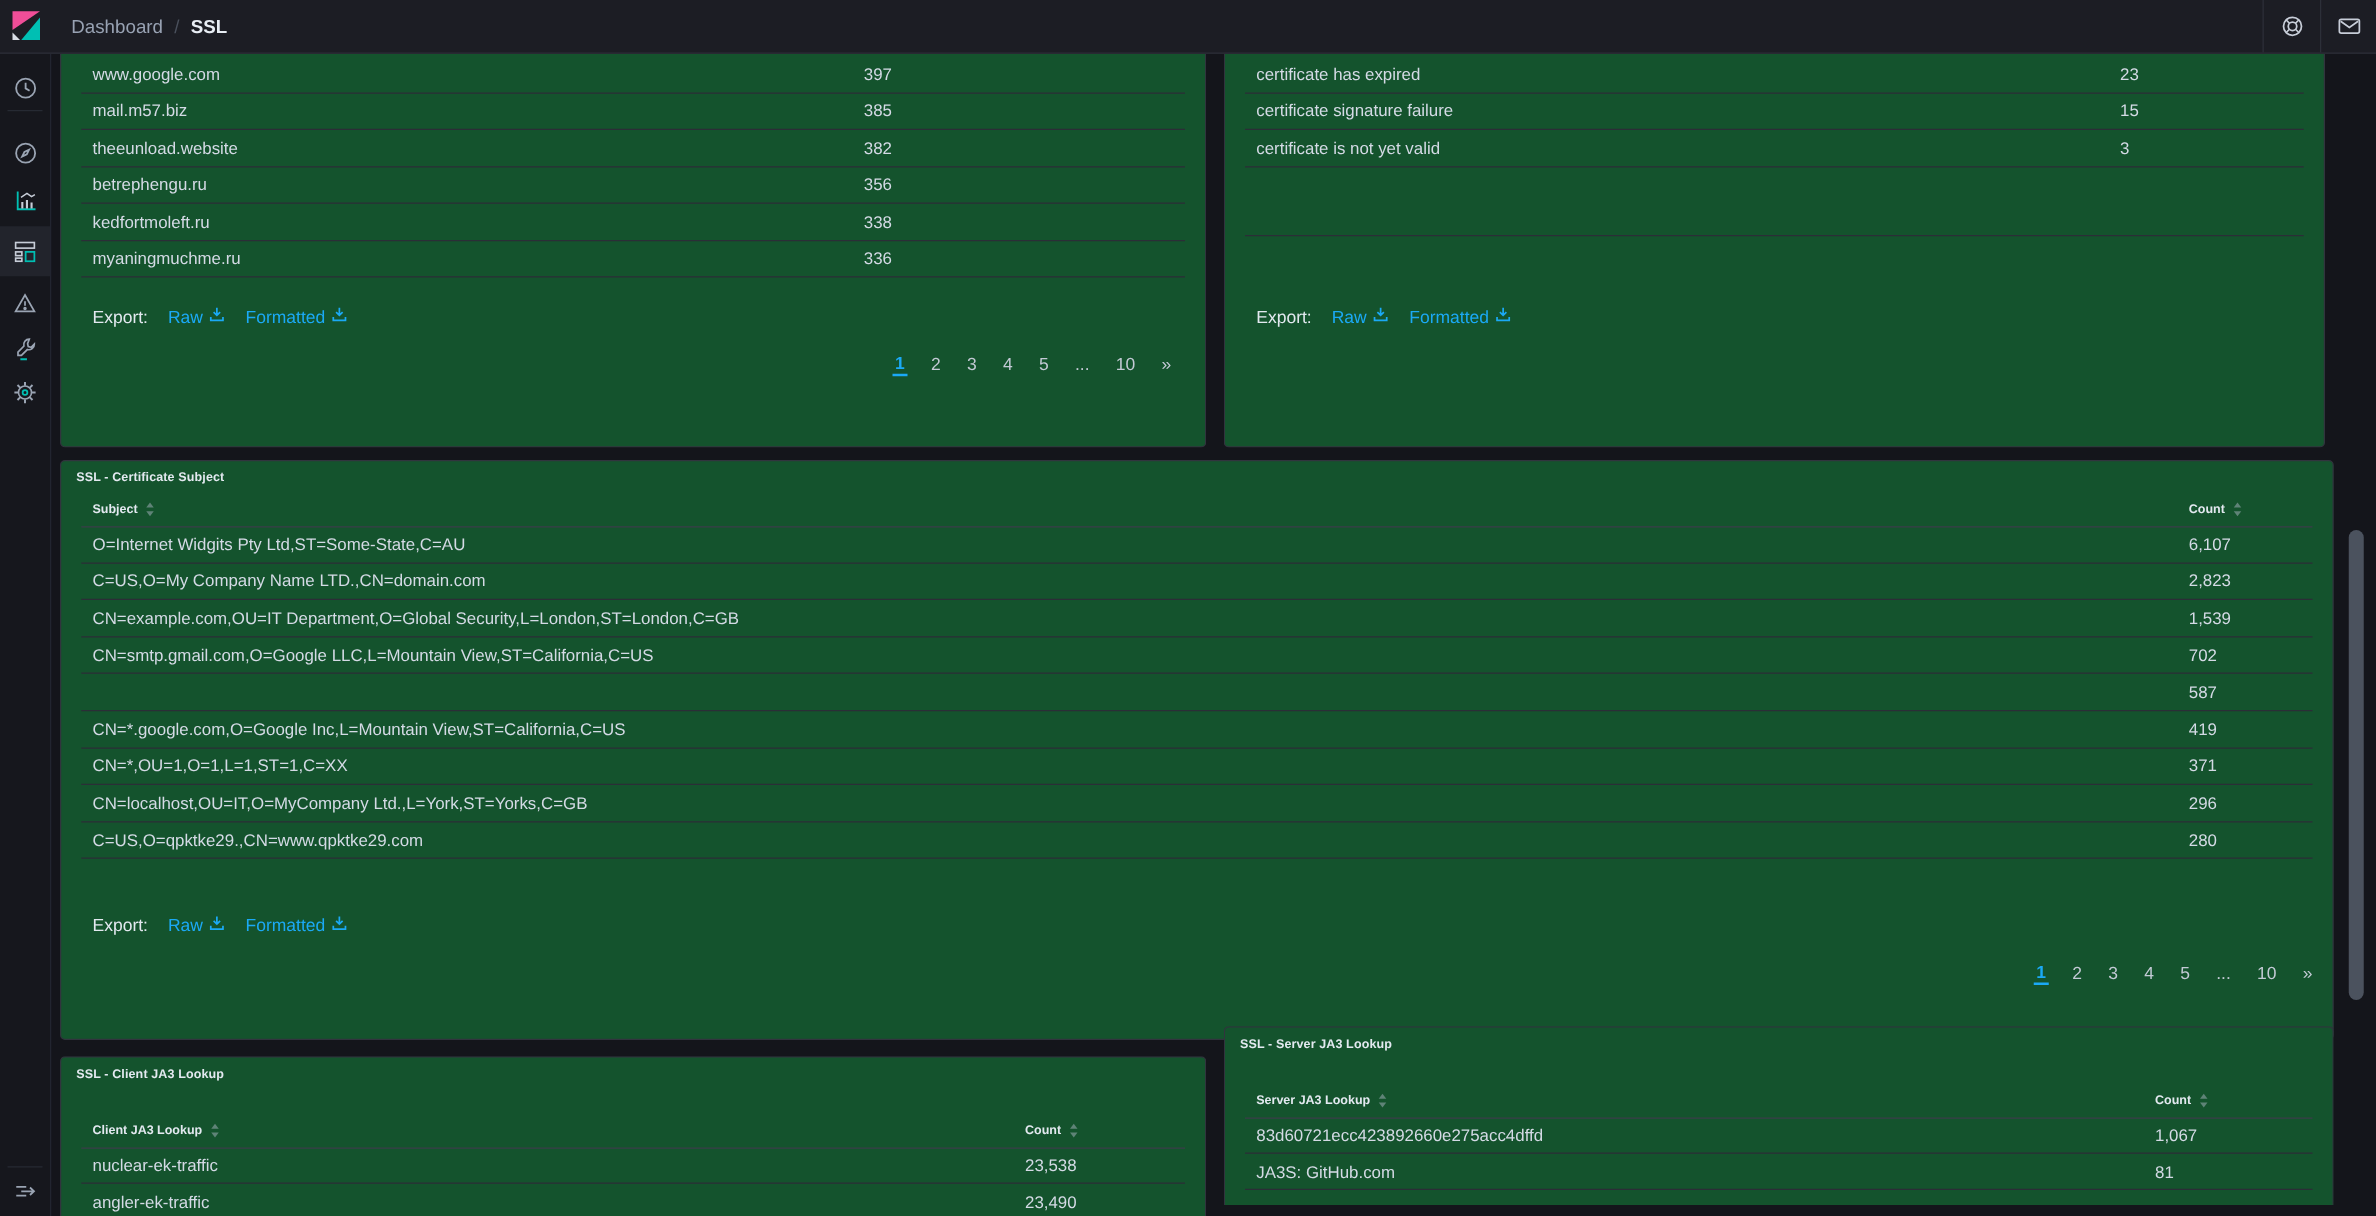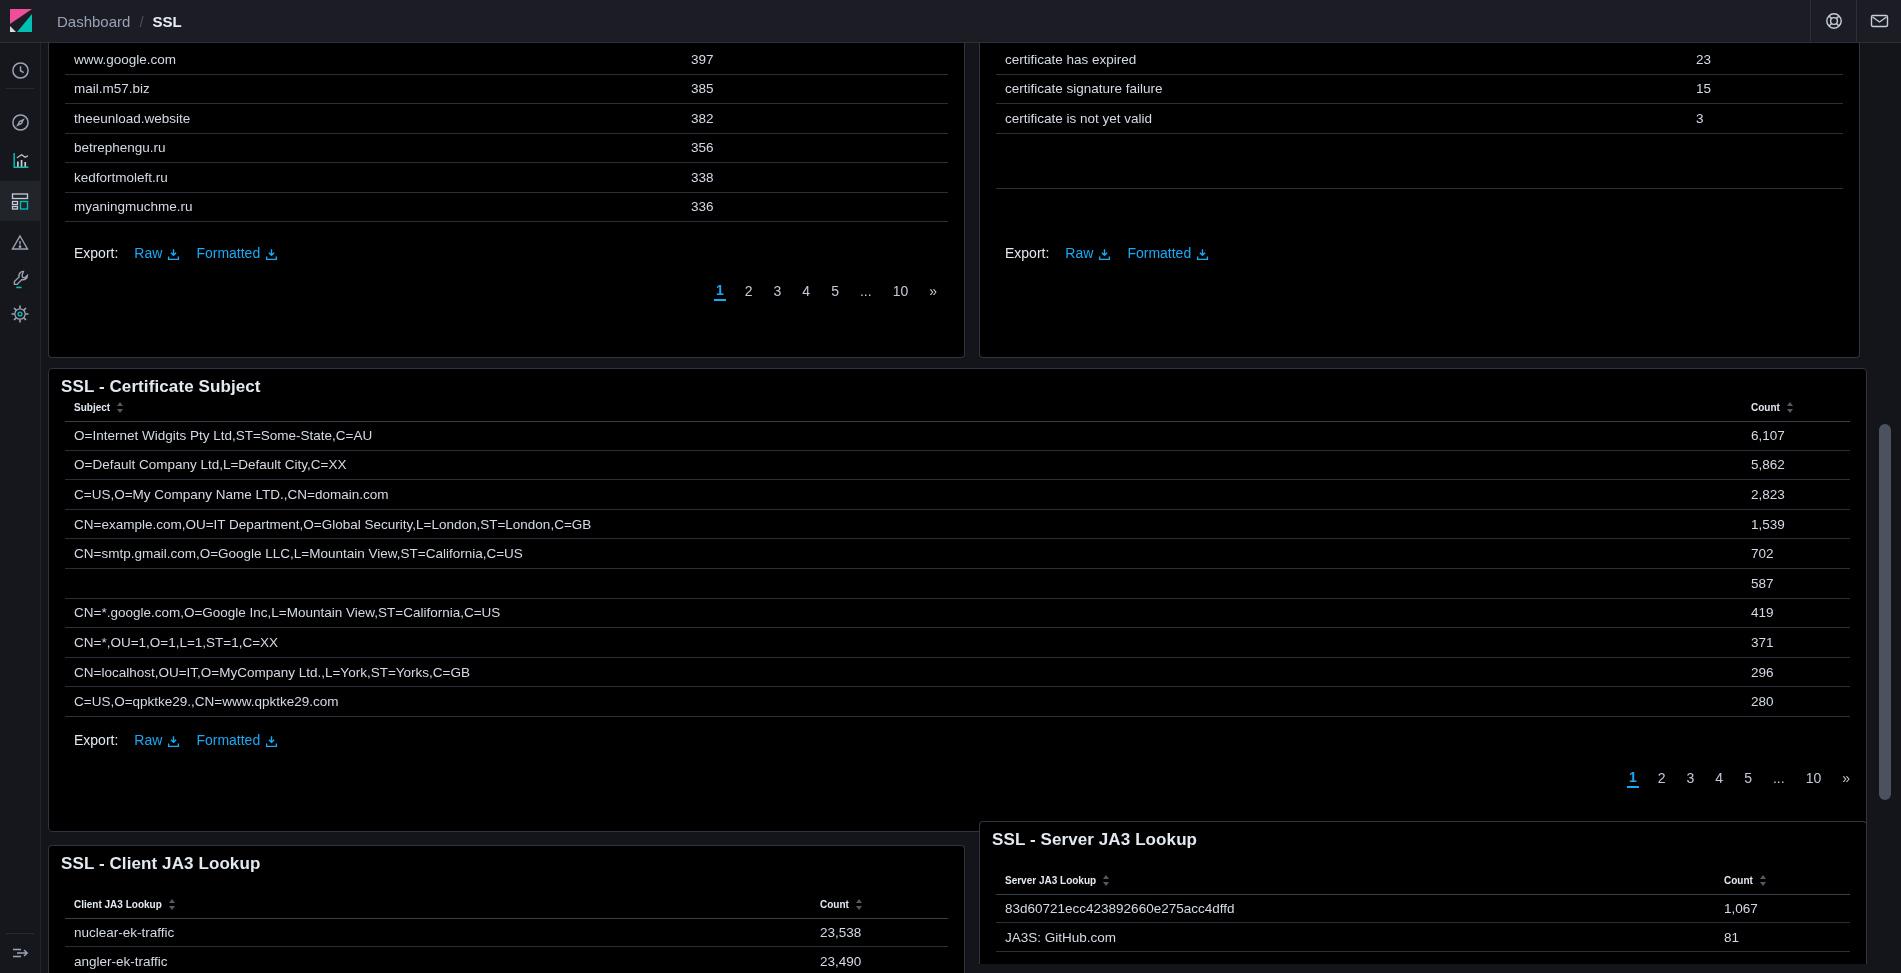--- a/index.html
+++ b/index.html
@@ -22,31 +22,31 @@
 
   
   .sidebar{position:absolute;left:0;top:43px;width:41px;height:930px;background:#16171d;
     border-right:1px solid #222530;box-sizing:border-box;z-index:4;}
   .side-icon{position:absolute;left:0;width:40px;height:34px;display:flex;align-items:center;
     justify-content:center;cursor:pointer;}
   .side-div{position:absolute;left:6px;width:28px;height:1px;background:#262a33;}
   .active-tile{position:absolute;left:0;top:138px;width:40px;height:40px;background:#22242c;}
 
   
-  .panel{position:absolute;background:#000000;border:1px solid #31343e;border-radius:4px;
+  .panel{position:absolute;background:#14532d;border:1px solid #31343e;border-radius:4px;
     box-sizing:border-box;}
   .clip-top{border-top:none;border-radius:0 0 4px 4px;}
   .clip-bottom{border-bottom:none;border-radius:4px 4px 0 0;}
   .panel-a{left:48px;top:43px;width:917px;height:315px;}
   .panel-b{left:979px;top:43px;width:881px;height:315px;}
   .panel-c{left:48px;top:368px;width:1819px;height:464px;}
   .panel-d{left:48px;top:845px;width:917px;height:129px;}
   .panel-e{left:979px;top:821px;width:888px;height:143px;}
 
-  .panel-title{position:absolute;top:8px;left:12px;font-size:17px;font-weight:700;color:#e3e9f0;
+  .panel-title{position:absolute;top:8px;left:12px;font-size:10px;font-weight:700;color:#e3e9f0;
     letter-spacing:.1px;}
 
   .thead{position:absolute;left:16px;right:16px;height:28px;border-bottom:1px solid #3a3e49;}
   .panel-c .thead{top:24px;}
   .panel-d .thead,.panel-e .thead{top:44px;}
   .th{position:absolute;top:0;height:28px;display:flex;align-items:center;font-size:10px;
     font-weight:700;color:#e3e9f0;cursor:pointer;white-space:nowrap;}
   .th-label{left:9px;}
   .panel-c .th-count{left:1686px;}
   .panel-d .th-count{left:755px;}
@@ -71,21 +71,21 @@
   .panel-b .cc{left:700px;}
   .panel-c .cc{left:1686px;}
   .panel-d .cc{left:755px;}
   .panel-e .cc{left:728px;}
   .extra-sep{position:absolute;left:16px;right:16px;top:145px;border-top:1px solid #2b2e37;}
 
   .export{position:absolute;left:25px;display:flex;align-items:center;gap:16px;font-size:14px;height:22px;}
   .panel-a .export,.panel-b .export{top:199px;}
   .panel-c .export{top:360px;}
   .export-label{color:#e3e9f0;}
-  .export-link{color:#1ba9f5;display:flex;align-items:flex-end;gap:5px;cursor:pointer;}
+  .export-link{color:#1ba9f5;display:flex;align-items:flex-start;gap:5px;cursor:pointer;}
 
   .pagination{position:absolute;display:flex;align-items:center;gap:17px;font-size:14px;height:24px;}
   .panel-a .pagination{top:236px;right:25px;}
   .panel-c .pagination{top:397px;right:14px;}
   .page{color:#c3cad5;cursor:pointer;padding:1px 2px;}
   .page.active{color:#1ba9f5;border-bottom:2px solid #1ba9f5;font-weight:700;}
 
   .scroll-thumb{position:absolute;left:1879px;top:424px;width:12px;height:376px;
     background:#4b525e;border-radius:6px;cursor:pointer;z-index:6;}
 
@@ -291,24 +291,20 @@
         <span>Count</span>
         <span class="sort"></span>
       </span>
     </div>
     <div class="rows">
         <div class="trow">
           <span class="cl">O=Internet Widgits Pty Ltd,ST=Some-State,C=AU</span>
           <span class="cc">6,107</span>
         </div>
         <div class="trow">
-          <span class="cl">O=Default Company Ltd,L=Default City,C=XX</span>
-          <span class="cc">5,862</span>
-        </div>
-        <div class="trow">
           <span class="cl">C=US,O=My Company Name LTD.,CN=domain.com</span>
           <span class="cc">2,823</span>
         </div>
         <div class="trow">
           <span class="cl">CN=example.com,OU=IT Department,O=Global Security,L=London,ST=London,C=GB</span>
           <span class="cc">1,539</span>
         </div>
         <div class="trow">
           <span class="cl">CN=smtp.gmail.com,O=Google LLC,L=Mountain View,ST=California,C=US</span>
           <span class="cc">702</span>

